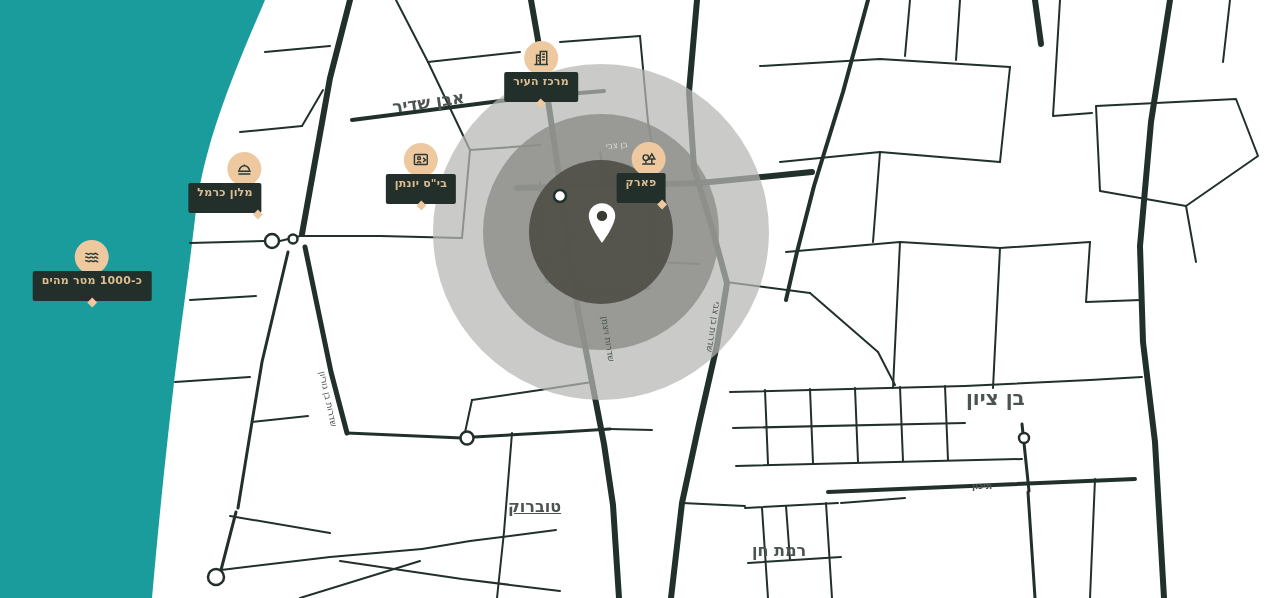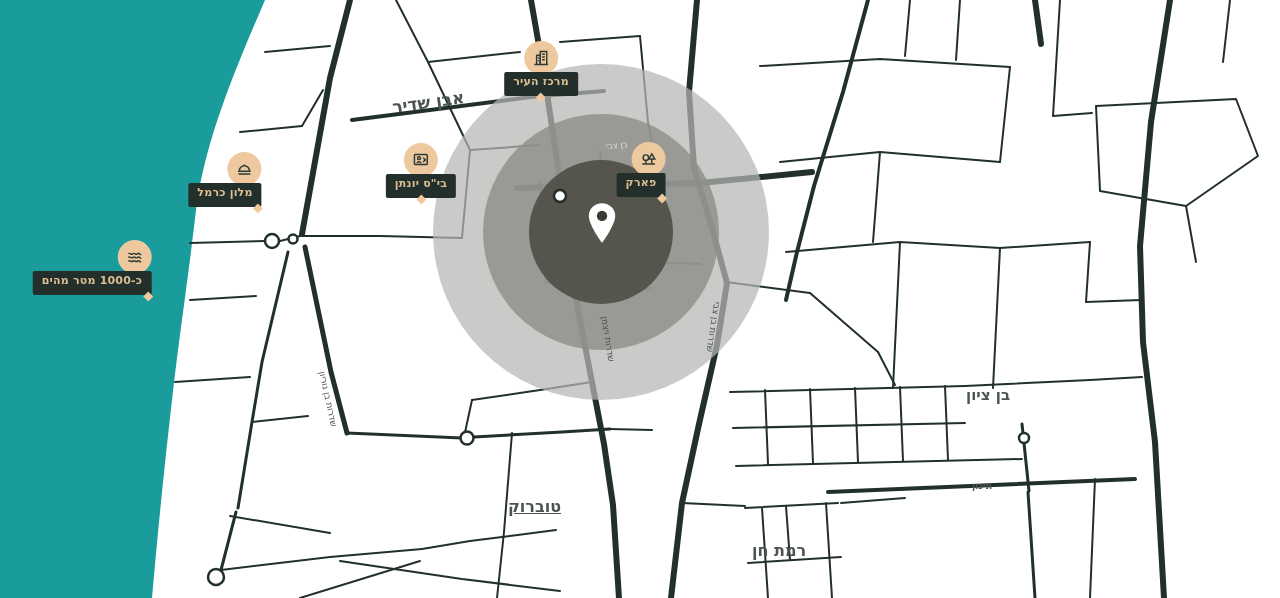--- a/index.html
+++ b/index.html
@@ -17,21 +17,21 @@
   .roundabout{fill:#ffffff;stroke:var(--road);stroke-width:2.5;}
 
   .poi{position:absolute;display:flex;flex-direction:column;align-items:center;transform:translateX(-50%);z-index:30;}
   .poi-circle{
     width:34px;height:34px;border-radius:50%;background:var(--marker-bg);
     display:flex;align-items:center;justify-content:center;flex:0 0 auto;
   }
   .poi-circle svg{display:block;}
   .poi-label{
     margin-top:-3px;background:var(--label-bg);color:var(--label-text);
-    font-size:11px;font-weight:bold;line-height:1;padding:4px 9px 9px;border-radius:2px;
+    font-size:11px;font-weight:bold;line-height:1;padding:4px 9px 15px;border-radius:2px;
     white-space:nowrap;width:max-content;direction:rtl;letter-spacing:.2px;
   }
   .poi-tip{width:7px;height:7px;background:var(--marker-bg);transform:rotate(45deg);margin-top:-2px;}
 
   .street{
     position:absolute;color:var(--street-text);font-weight:bold;direction:rtl;
     white-space:nowrap;transform-origin:center;z-index:20;
   }
   .street.light{color:var(--street-text-light);font-weight:normal;}
 
@@ -149,21 +149,21 @@
       <circle class="roundabout" cx="293" cy="239" r="4.5"></circle>
       <circle class="roundabout" cx="560" cy="196" r="6"></circle>
       <circle class="roundabout" cx="467" cy="438" r="6.5"></circle>
       <circle class="roundabout" cx="216" cy="577" r="8"></circle>
       <circle class="roundabout" cx="1024" cy="438" r="5"></circle>
     </g>
   </svg>
 
   <div class="street" style="left:392px;top:92px;font-size:17px;transform:rotate(-8deg);">אבן שדיר</div>
   <div class="street light" style="left:606px;top:140px;font-size:8.5px;transform:rotate(-5deg);">בן צבי</div>
-  <div class="street" style="left:966px;top:386px;font-size:15px;">בן ציון</div>
+  <div class="street" style="left:966px;top:386px;font-size:20px;">בן ציון</div>
   <div class="street" style="left:508px;top:497px;font-size:16px;text-decoration:underline;">טוברוק</div>
   <div class="street" style="left:752px;top:541px;font-size:16px;">רמת חן</div>
   <div class="street" style="left:972px;top:481px;font-size:9px;">תיכון</div>
   <div class="street" style="left:300px;top:394px;font-size:9px;font-weight:normal;transform:rotate(78deg);transform-origin:center;">שדרות בן גוריון</div>
   <div class="street" style="left:585px;top:334px;font-size:9px;font-weight:normal;transform:rotate(81deg);transform-origin:center;">שדרות ויצמן</div>
   <div class="street" style="left:688px;top:322px;font-size:9px;font-weight:normal;transform:rotate(99deg);transform-origin:center;">שדרות בן צבי</div>
 
   <div class="poi" style="left:541px;top:41px;">
     <div class="poi-circle">
       <svg width="22" height="22" viewBox="0 0 24 24" stroke="var(--icon-stroke)" fill="none" stroke-width="1.6">
@@ -211,21 +211,21 @@
           <path d="M9 13.5V17"></path>
         <path d="M15.5 6.5l3.2 5.5h-6.4z"></path>
           <path d="M15.5 12v5"></path>
         <path d="M5 17.5h14"></path>
       </svg>
     </div>
     <div class="poi-label">פארק</div>
     <div class="poi-tip"></div>
   </div>
 
-  <div class="poi" style="left:92px;top:240px;align-items:flex-end;">
+  <div class="poi" style="left:92px;top:240px;">
     <div class="poi-circle">
       <svg width="22" height="22" viewBox="0 0 24 24" stroke="var(--icon-stroke)" fill="none" stroke-width="1.6">
         <path d="M5 8.5c1.8-1.8 3.2 1.8 5 0s3.2 1.8 5 0 3.2 1.8 4 .4"></path>
         <path d="M5 12.5c1.8-1.8 3.2 1.8 5 0s3.2 1.8 5 0 3.2 1.8 4 .4"></path>
         <path d="M5 16.5c1.8-1.8 3.2 1.8 5 0s3.2 1.8 5 0 3.2 1.8 4 .4"></path>
       </svg>
     </div>
     <div class="poi-label">כ-1000 מטר מהים</div>
     <div class="poi-tip"></div>
   </div>

